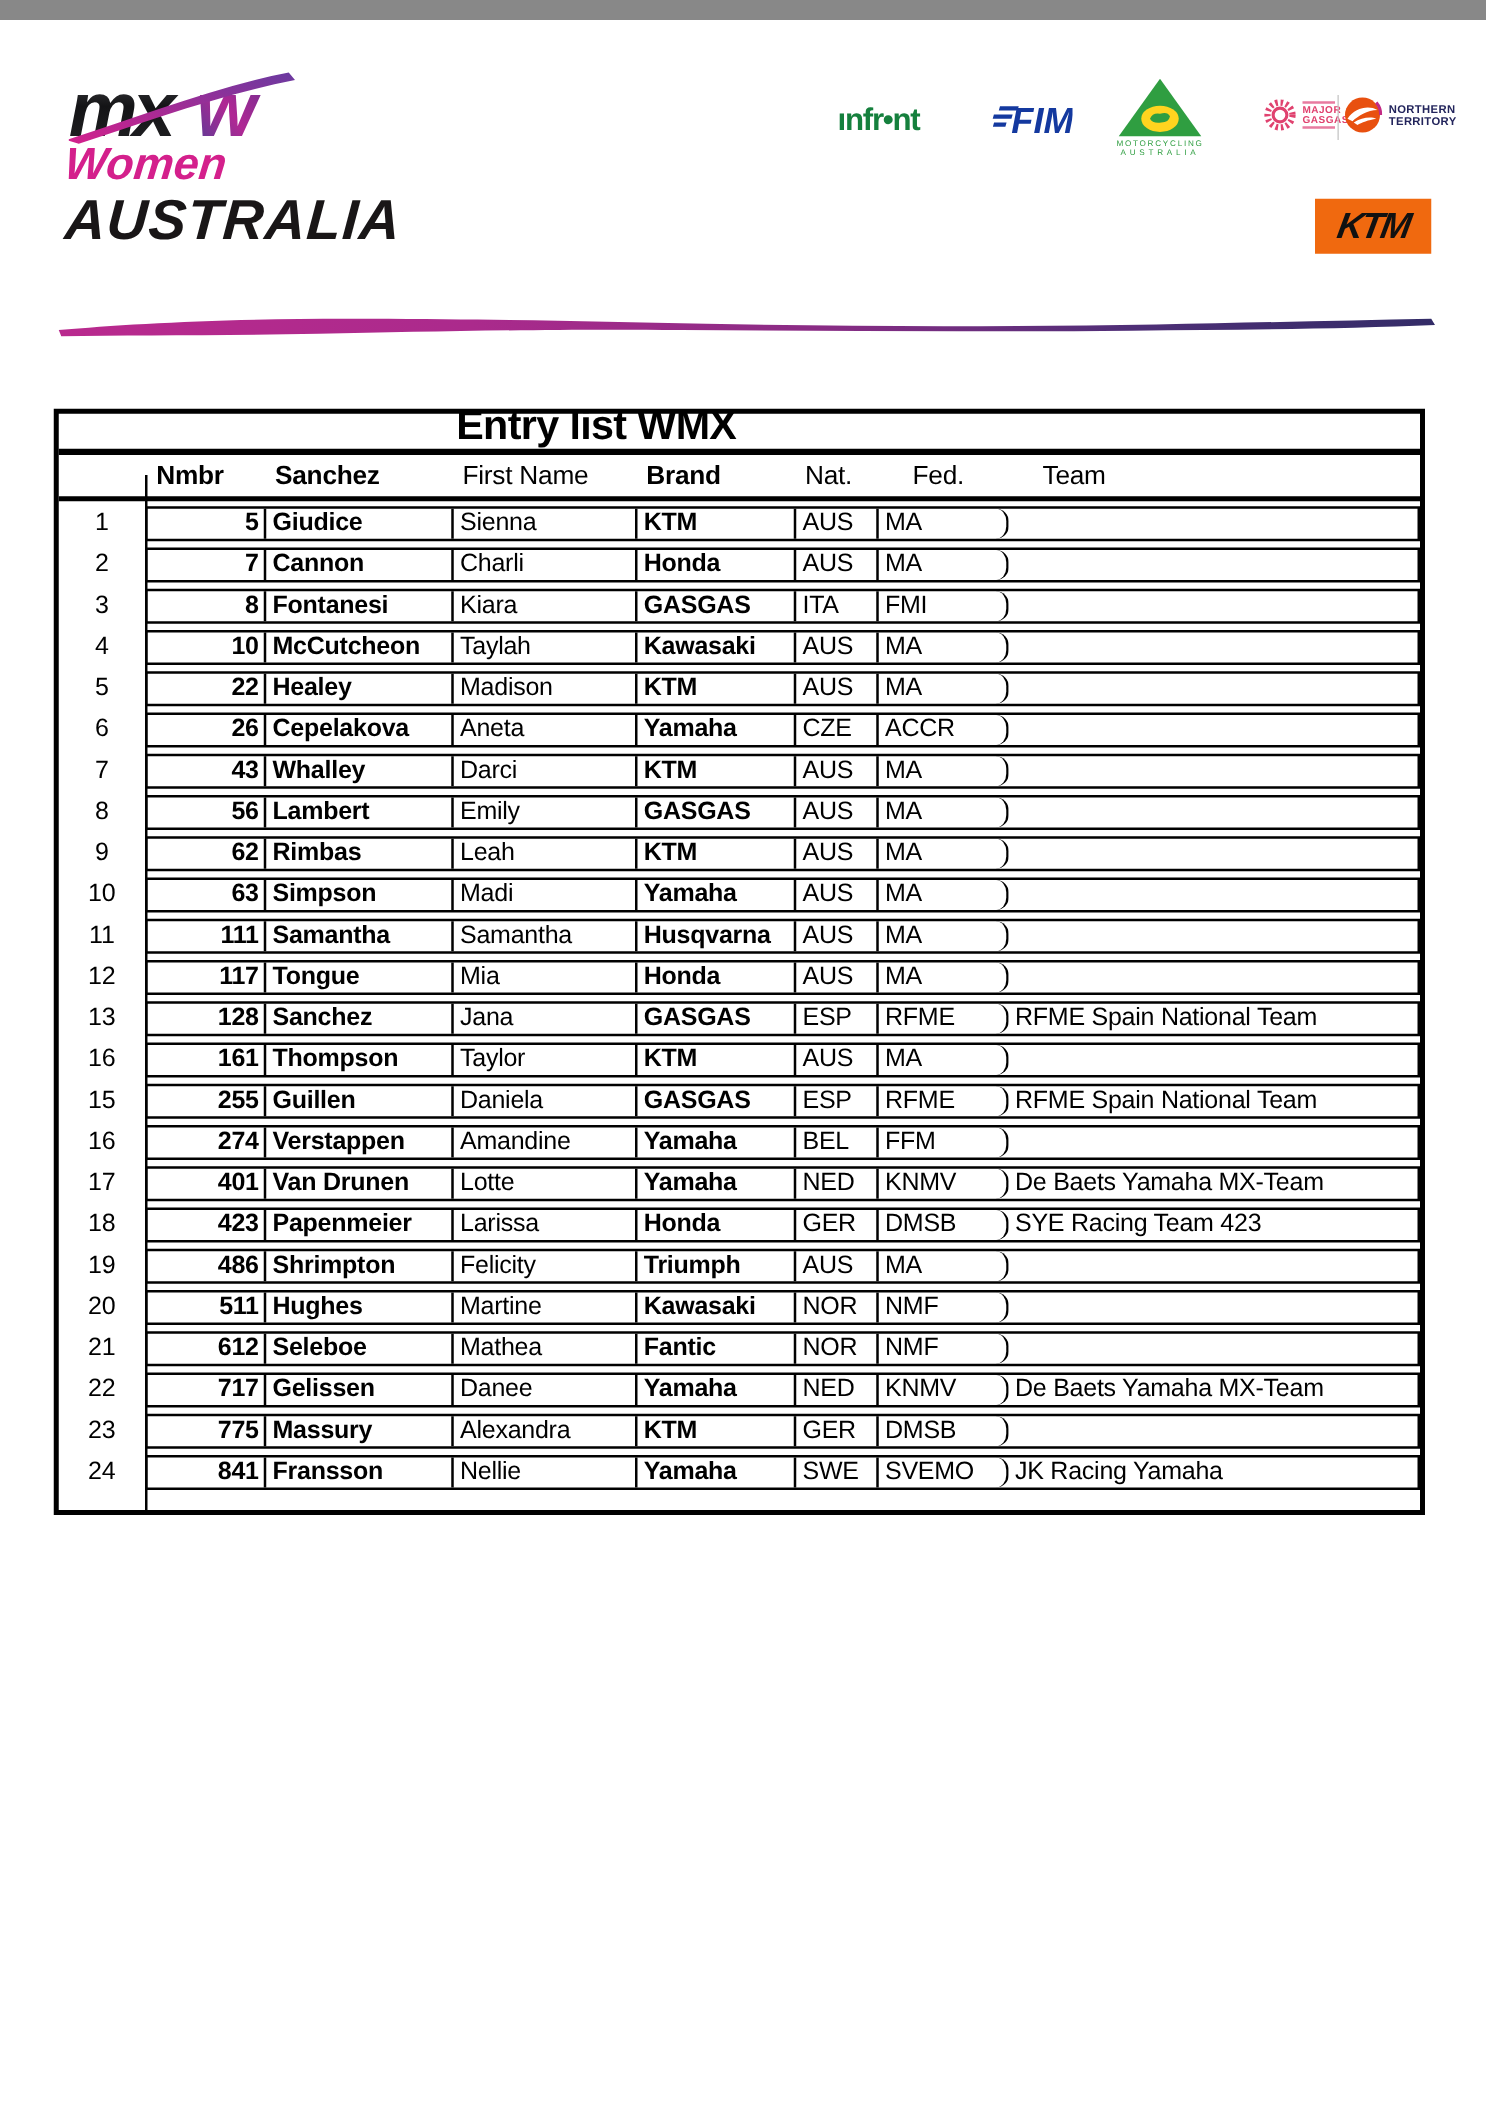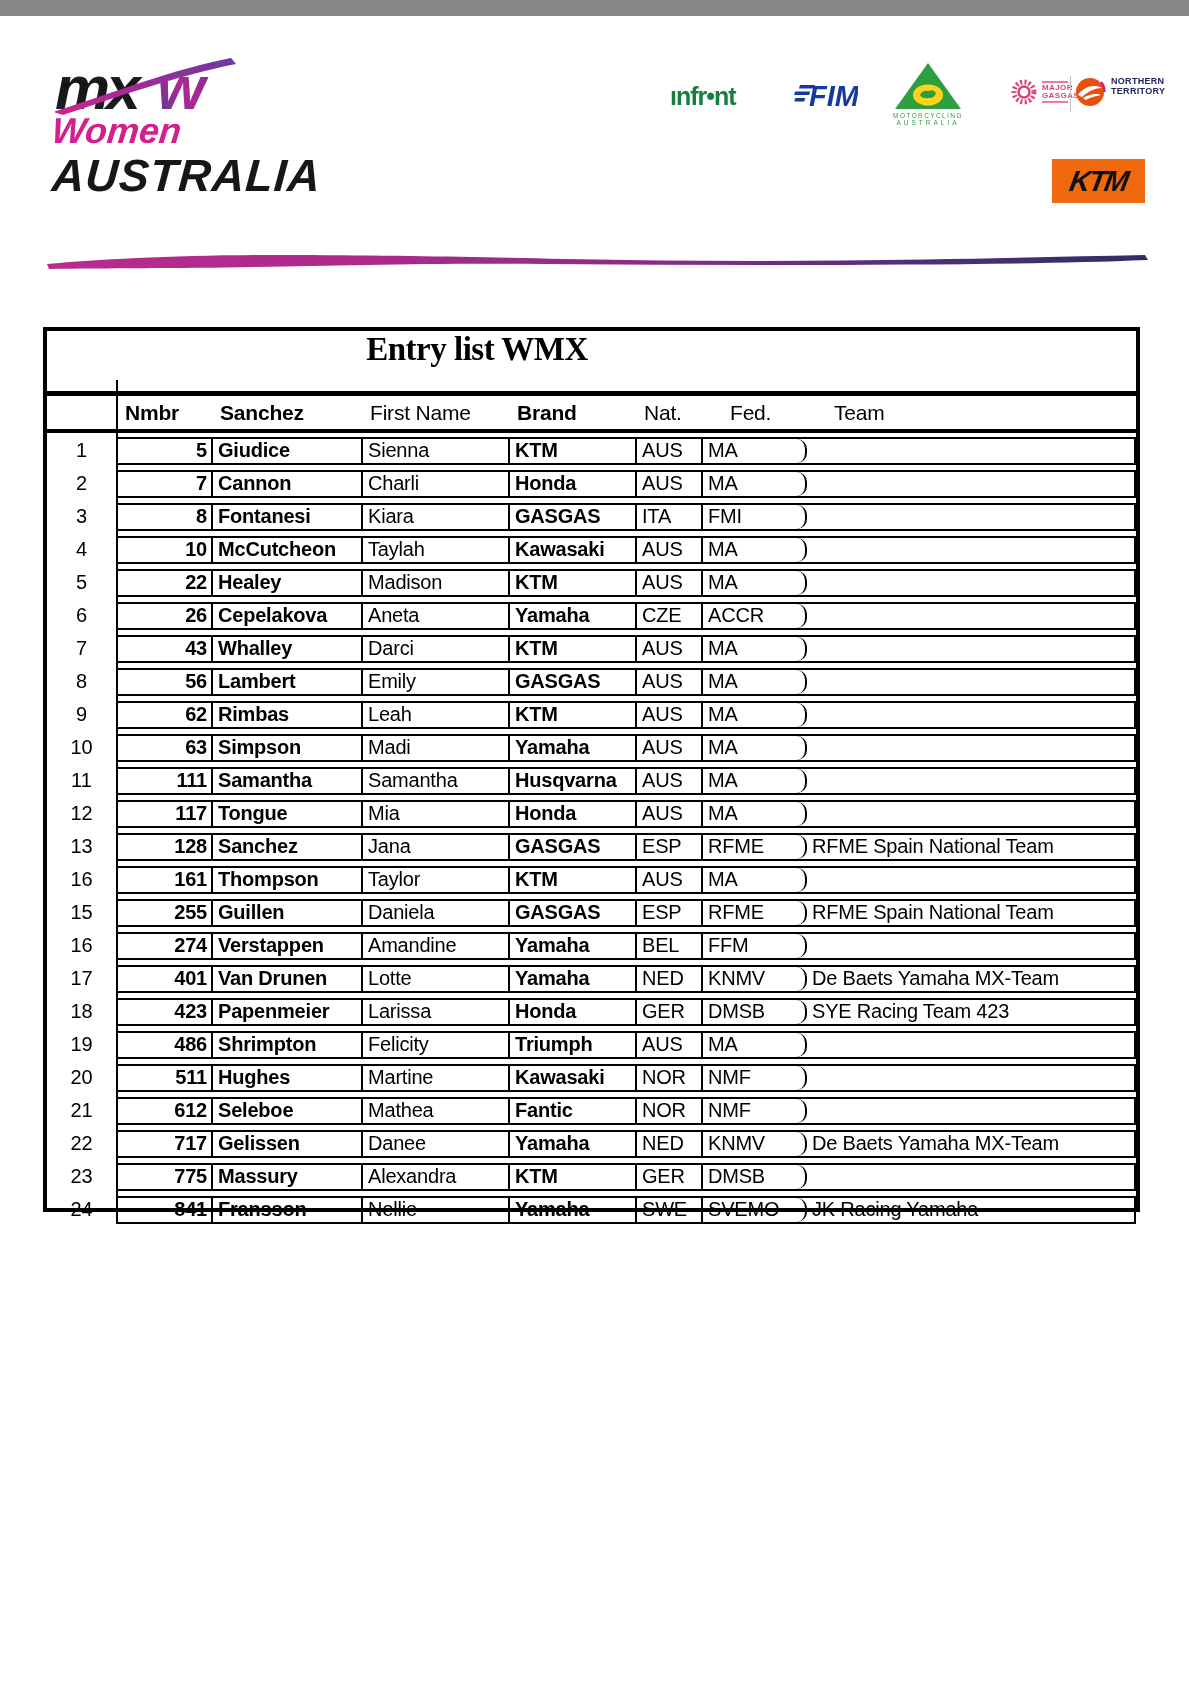--- a/index.html
+++ b/index.html
@@ -19,35 +19,35 @@
     letter-spacing:-1px; display:flex; align-items:center; }
   .sponsor-fim { left:788px; top:62px; }
   .sponsor-ma { left:890px; top:46px; width:76px; text-align:center; }
   .ma-label { font-size:6.5px; color:#2f9e41; letter-spacing:1.4px; margin-top:2px; }
   .ma-label2 { font-size:6.5px; color:#2f9e41; letter-spacing:3px; }
   .sponsor-me { left:1010px; top:62px; display:flex; align-items:center; gap:4px; }
   .me-text { display:flex; flex-direction:column; line-height:8px; }
   .me-bar { width:26px; height:2px; background:#e87ba0; margin:1px 0; }
   .me-word { font-size:8px; font-weight:bold; color:#e0426f; letter-spacing:.4px; }
   .sponsor-divider { left:1070px; top:60px; width:1px; height:36px; background:#c4c4c4; }
-  .sponsor-nt { left:1074px; top:60px; display:flex; gap:5px; }
+  .sponsor-nt { left:1074px; top:60px; display:flex; align-items:center; gap:5px; }
   .nt-text { display:flex; flex-direction:column; line-height:10px; }
   .nt-word { font-size:9px; font-weight:bold; color:#23255c; letter-spacing:.3px; }
   .ktm-logo { left:1052px; top:143px; width:93px; height:44px; background:#f0690f;
     display:flex; align-items:center; justify-content:center; }
   .ktm-wordmark { font-size:29px; font-weight:bold; font-style:italic; color:#111;
     transform:skewX(-10deg); letter-spacing:-2px; }
 
   .brush-divider { left:45px; top:232px; }
 
   
   .entry-table { position:absolute; left:43px; top:311px; width:1097px; height:885px;
     border:4px solid #000; }
   .vline { position:absolute; left:69px; top:49px; bottom:0; width:2px; background:#000; }
-  .title-row { display:flex; align-items:flex-start; height:60px;font-family:Liberation Serif, serif; }
+  .title-row { display:flex; align-items:flex-end; height:28px; }
   .table-title { width:860px; text-align:center; font-size:33px; font-weight:bold; letter-spacing:-.5px; }
   .imn-number { flex:1; font-size:32px; font-weight:bold; letter-spacing:-.5px; }
   .sep5 { height:5px; background:#000; }
   .sep4 { height:4px; background:#000; }
   .header-row { display:flex; align-items:center; height:33px; font-size:21px; letter-spacing:-.2px; }
   .hg { width:71px; }
   .hc { padding-left:7px; white-space:nowrap; }
   .w-nmbr{width:95px;} .w-sur{width:150px;} .w-first{width:147px;} .w-brand{width:127px;}
   .w-nat{width:86px;} .w-fed{width:104px;} .w-team{flex:1;}
   .b { font-weight:bold; }

